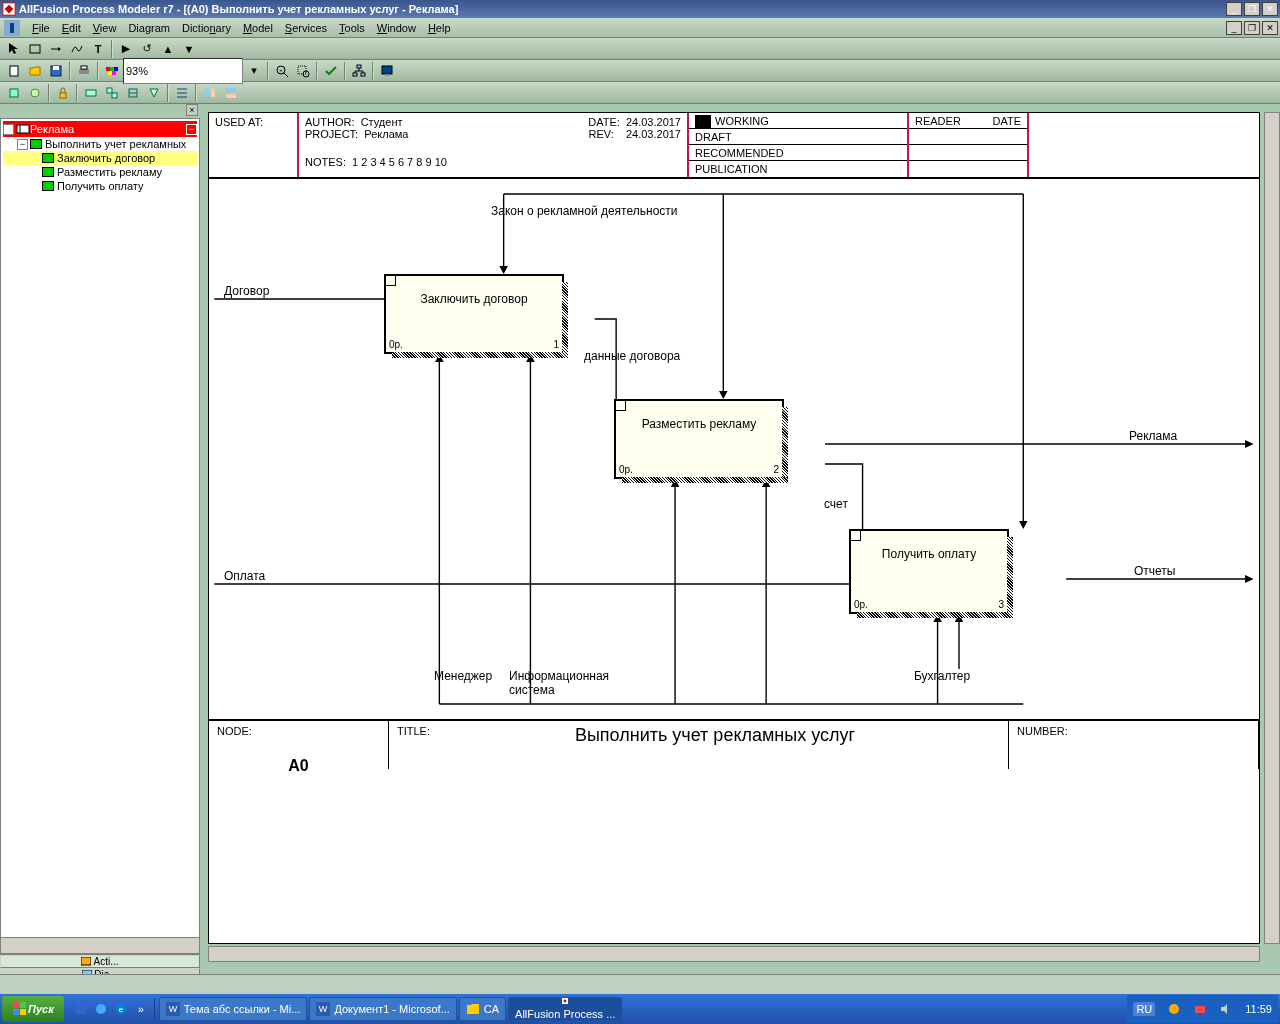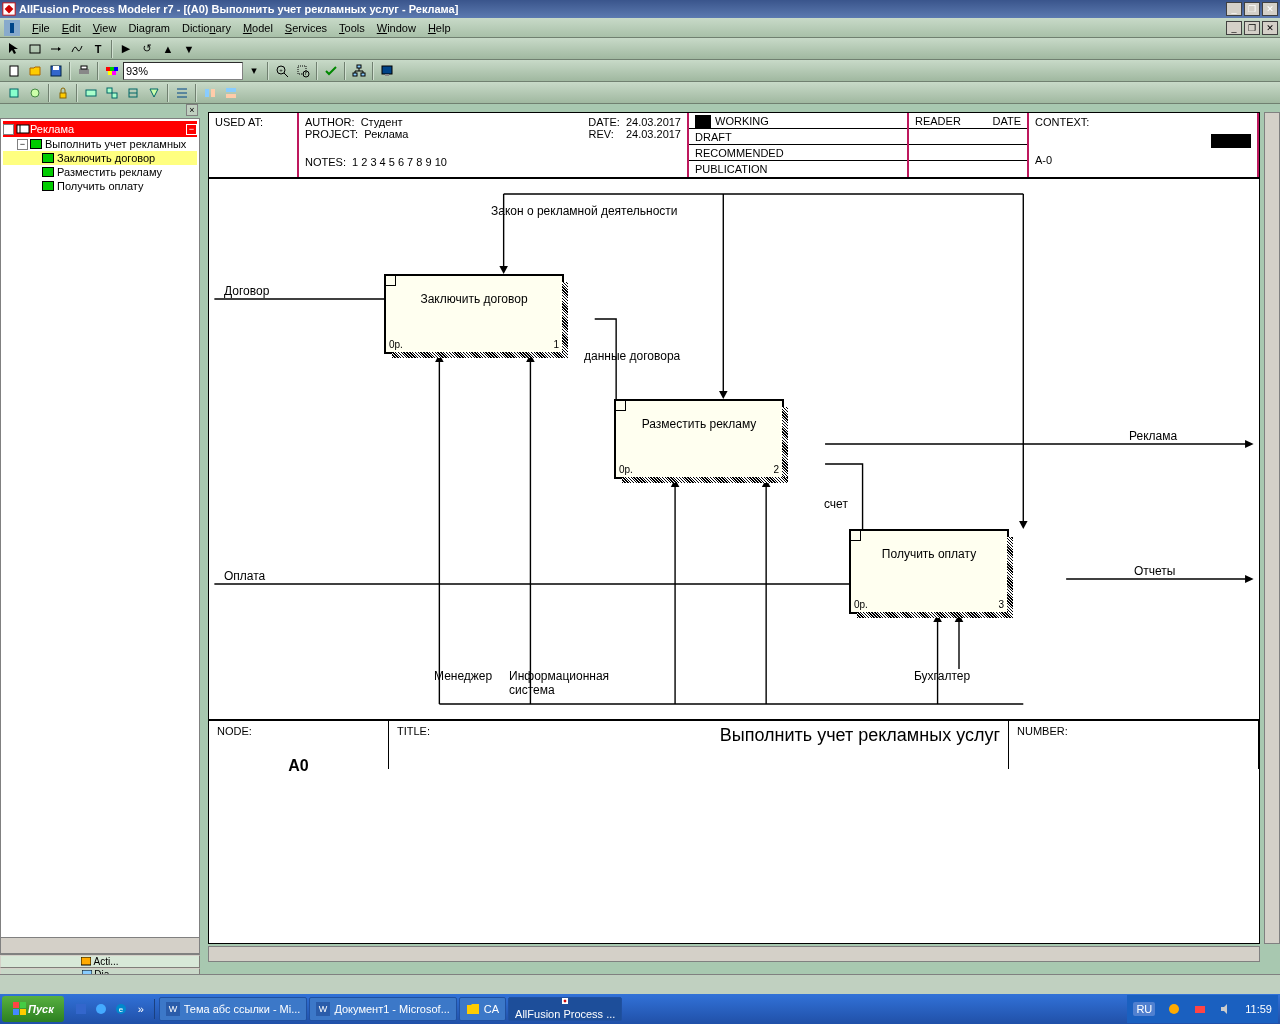--- a/index.html
+++ b/index.html
@@ -16,21 +16,21 @@
 .menubar { height:20px; background:linear-gradient(#c8dac8,#a8c0a8); display:flex; align-items:center; padding:0 4px; border-bottom:1px solid #708070; position:relative; }
 .menubar .appicon { width:16px; height:16px; margin-right:6px; }
 .menubar span.m { padding:2px 6px; cursor:pointer; }
 .menubar span.m u { text-decoration:underline; }
 .menubar .mdi-btns { position:absolute; right:2px; display:flex; gap:2px; }
 
 
 .tbrow { height:22px; background:linear-gradient(#c8dac8,#a0b8a0); border-bottom:1px solid #708070; display:flex; align-items:center; padding:0 4px; gap:1px; }
 .tbtn { width:20px; height:20px; display:inline-flex; align-items:center; justify-content:center; cursor:pointer; border:1px solid transparent; }
 .sep { width:2px; height:18px; border-left:1px solid #708070; border-right:1px solid #d0e0d0; margin:0 2px; }
-.zoomsel { height:18px; width:120px; font-size:11px; background:#fff; border:1px inset #808080; padding:0 2px; }
+.zoomsel { height:26px; width:120px; font-size:11px; background:#fff; border:1px inset #808080; padding:0 2px; }
 
 
 .mainarea { position:absolute; top:104px; left:0; right:0; bottom:50px; display:flex; }
 
 
 .treepanel { width:200px; background:#fff; border:1px solid #808080; position:relative; display:flex; flex-direction:column; }
 .tree { flex:1; overflow:auto; padding:2px; font-size:11px; }
 .treenode { display:flex; align-items:center; padding:1px 0; white-space:nowrap; }
 .treenode .exp { width:11px; height:11px; border:1px solid #808080; text-align:center; line-height:9px; font-size:9px; margin-right:2px; cursor:pointer; background:#fff; }
 .treenode .box { width:12px; height:10px; margin-right:3px; border:1px solid #000; }
@@ -62,21 +62,21 @@
 .hc5 { flex:1; }
 .hc3 .row,.hc4 .row { border-bottom:1px solid #000; padding:2px 6px; height:16px; display:flex; }
 .hc3 .row:last-child,.hc4 .row:last-child { border-bottom:none; }
 .blackbox { width:16px; height:14px; background:#000; margin-right:4px; }
 .ctx-box { width:40px; height:14px; background:#000; margin:6px 0 0 auto; }
 
 
 .idef-ftr { border-top:2px solid #000; display:flex; height:50px; font-size:11px; }
 .idef-ftr>div { border-right:1px solid #000; padding:4px 8px; }
 .fc1 { width:180px; }
-.fc2 { flex:1; text-align:right; }
+.fc2 { flex:1; text-align:center; }
 .fc3 { width:250px; }
 .fc2 .big { font-size:18px; font-family:Arial; }
 .fc1 .node-id { font-size:16px; text-align:center; margin-top:20px;font-weight:bold; }
 
 
 .diag { position:relative; height:540px; }
 .actbox { position:absolute; background:#fffff0; border:2px solid #000; }
 .actbox .shadow { position:absolute; right:-6px; top:6px; bottom:-6px; width:6px; background:repeating-linear-gradient(45deg,#000,#000 1px,#fff 1px,#fff 2px); }
 .actbox .shadow2 { position:absolute; left:6px; right:-6px; bottom:-6px; height:6px; background:repeating-linear-gradient(45deg,#000,#000 1px,#fff 1px,#fff 2px); }
 .actbox .name { text-align:center; padding-top:16px; font-size:12px; }
@@ -409,25 +409,20 @@
         </div>
         <div class="hc4">
           <div class="row">
               <span>READER</span>
               <span style="margin-left:auto">DATE</span>
             </div>
           <div class="row"></div>
             <div class="row"></div>
             <div class="row"></div>
         </div>
-        <div class="hc5">
-          <div>CONTEXT:</div>
-          <div class="ctx-box"></div>
-          <div style="margin-top:6px;">A-0</div>
-        </div>
       </div>
 
       <div class="diag">
         <svg class="arrows" viewBox="0 0 980 540" preserveAspectRatio="none">
 
           <line x1="275" y1="15" x2="760" y2="15"></line>
           <polyline points="275,15 275,90"></polyline>
             <polygon points="275,95 271,87 279,87"></polygon>
           <polyline points="480,15 480,215"></polyline>
             <polygon points="480,220 476,212 484,212"></polygon>

